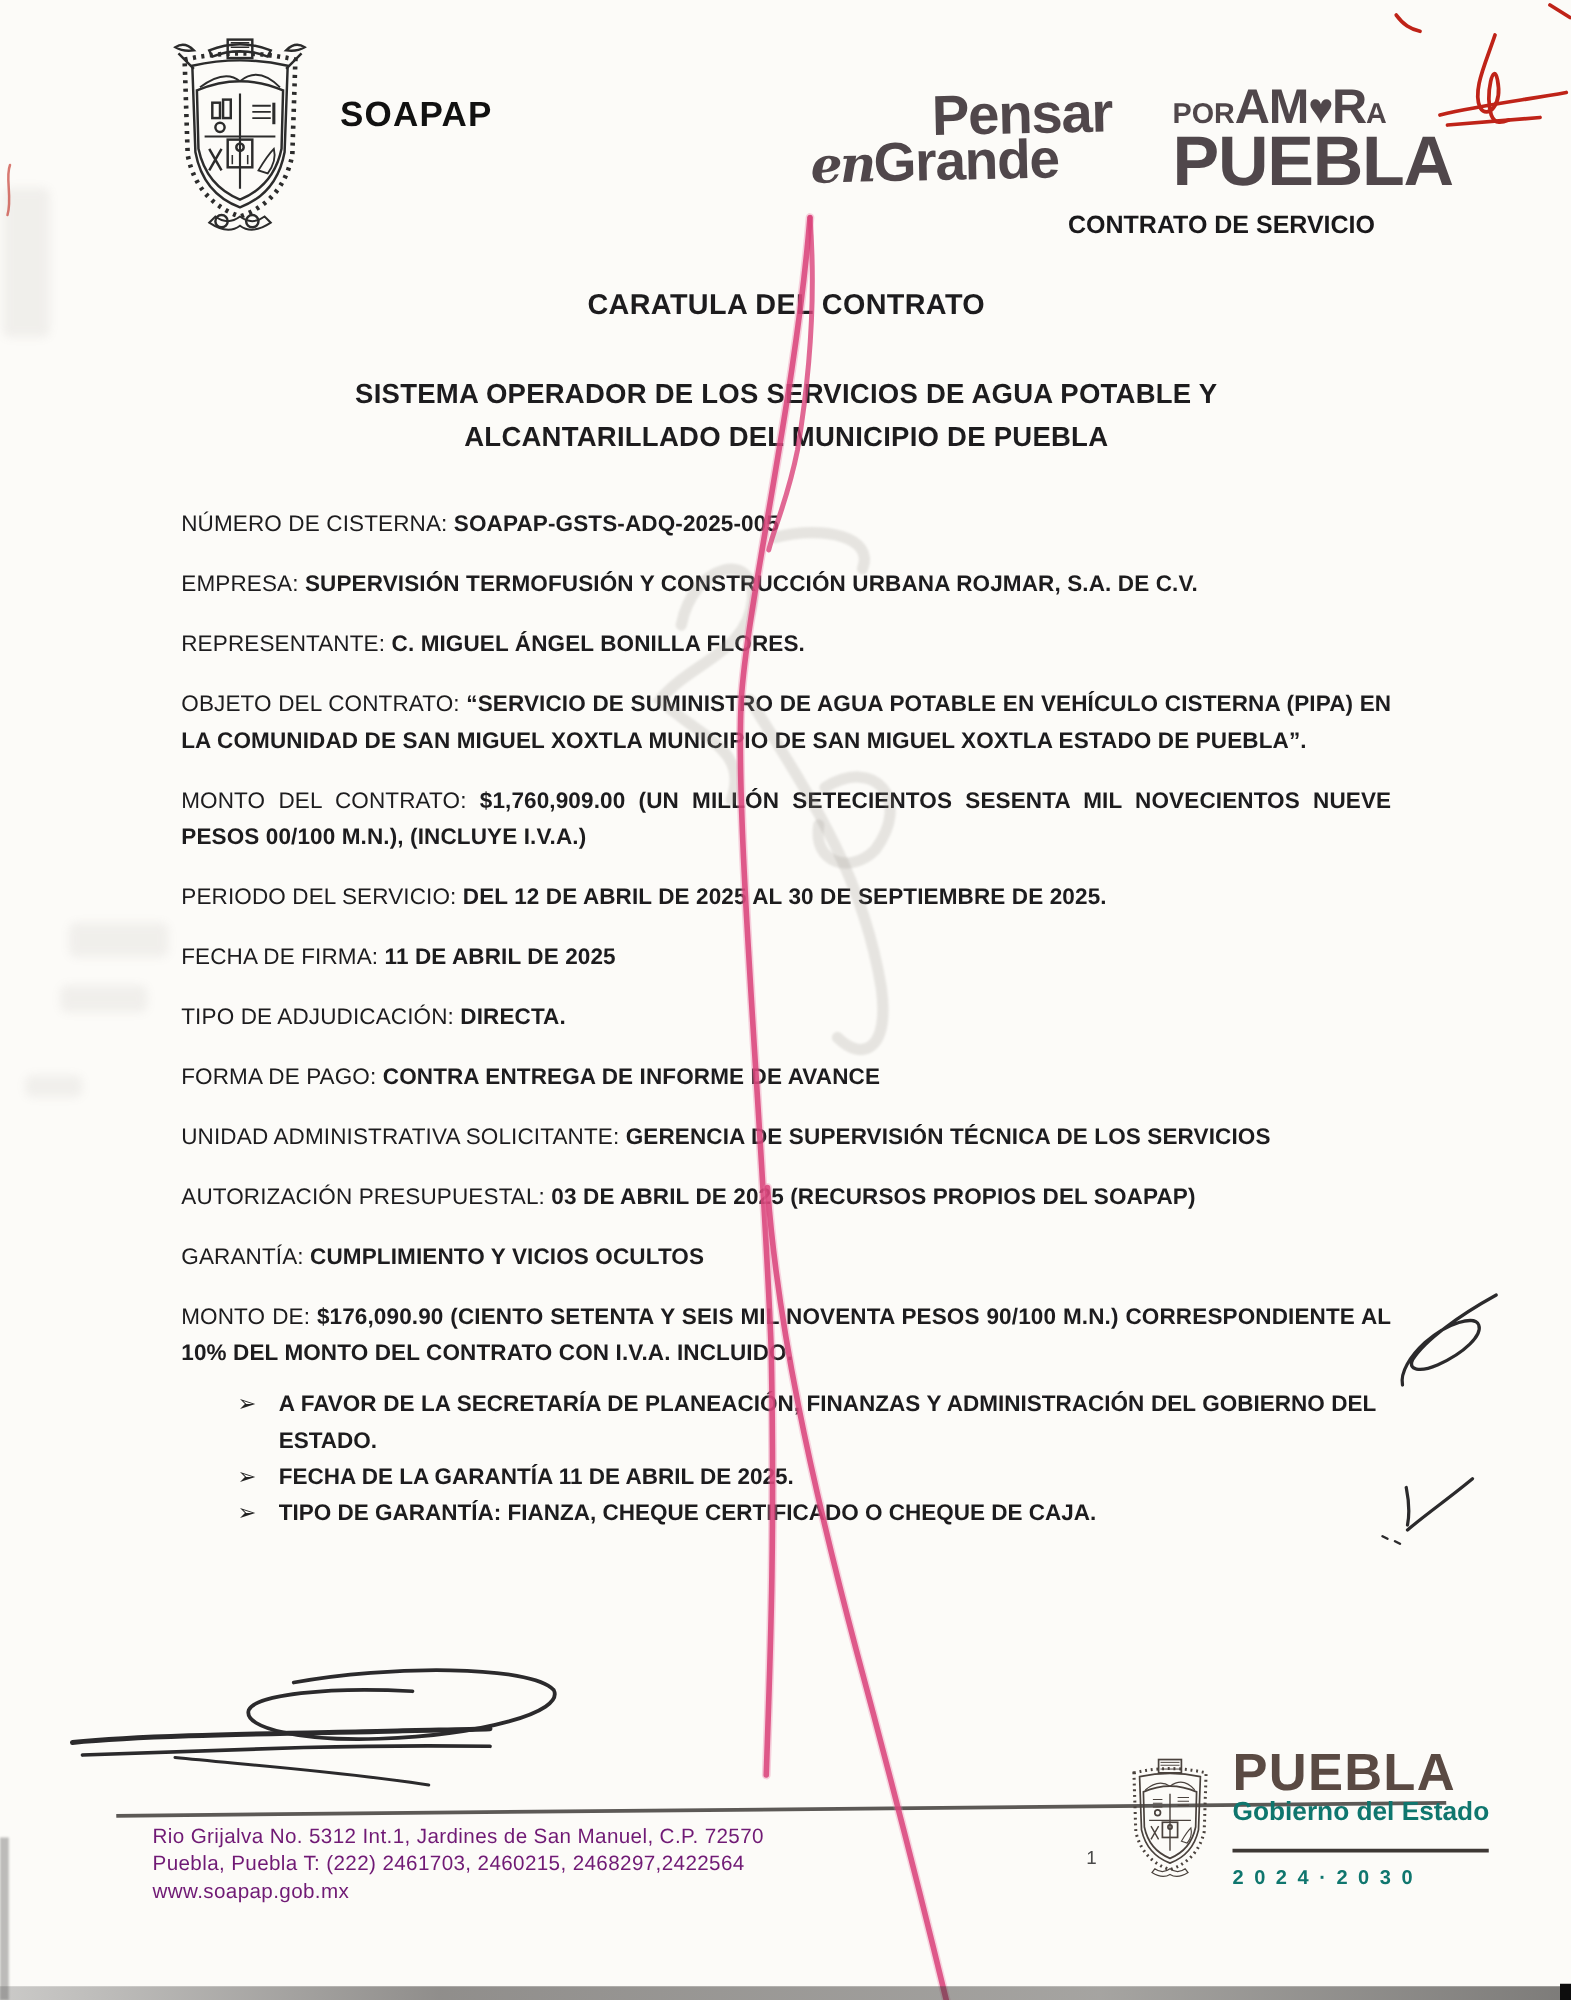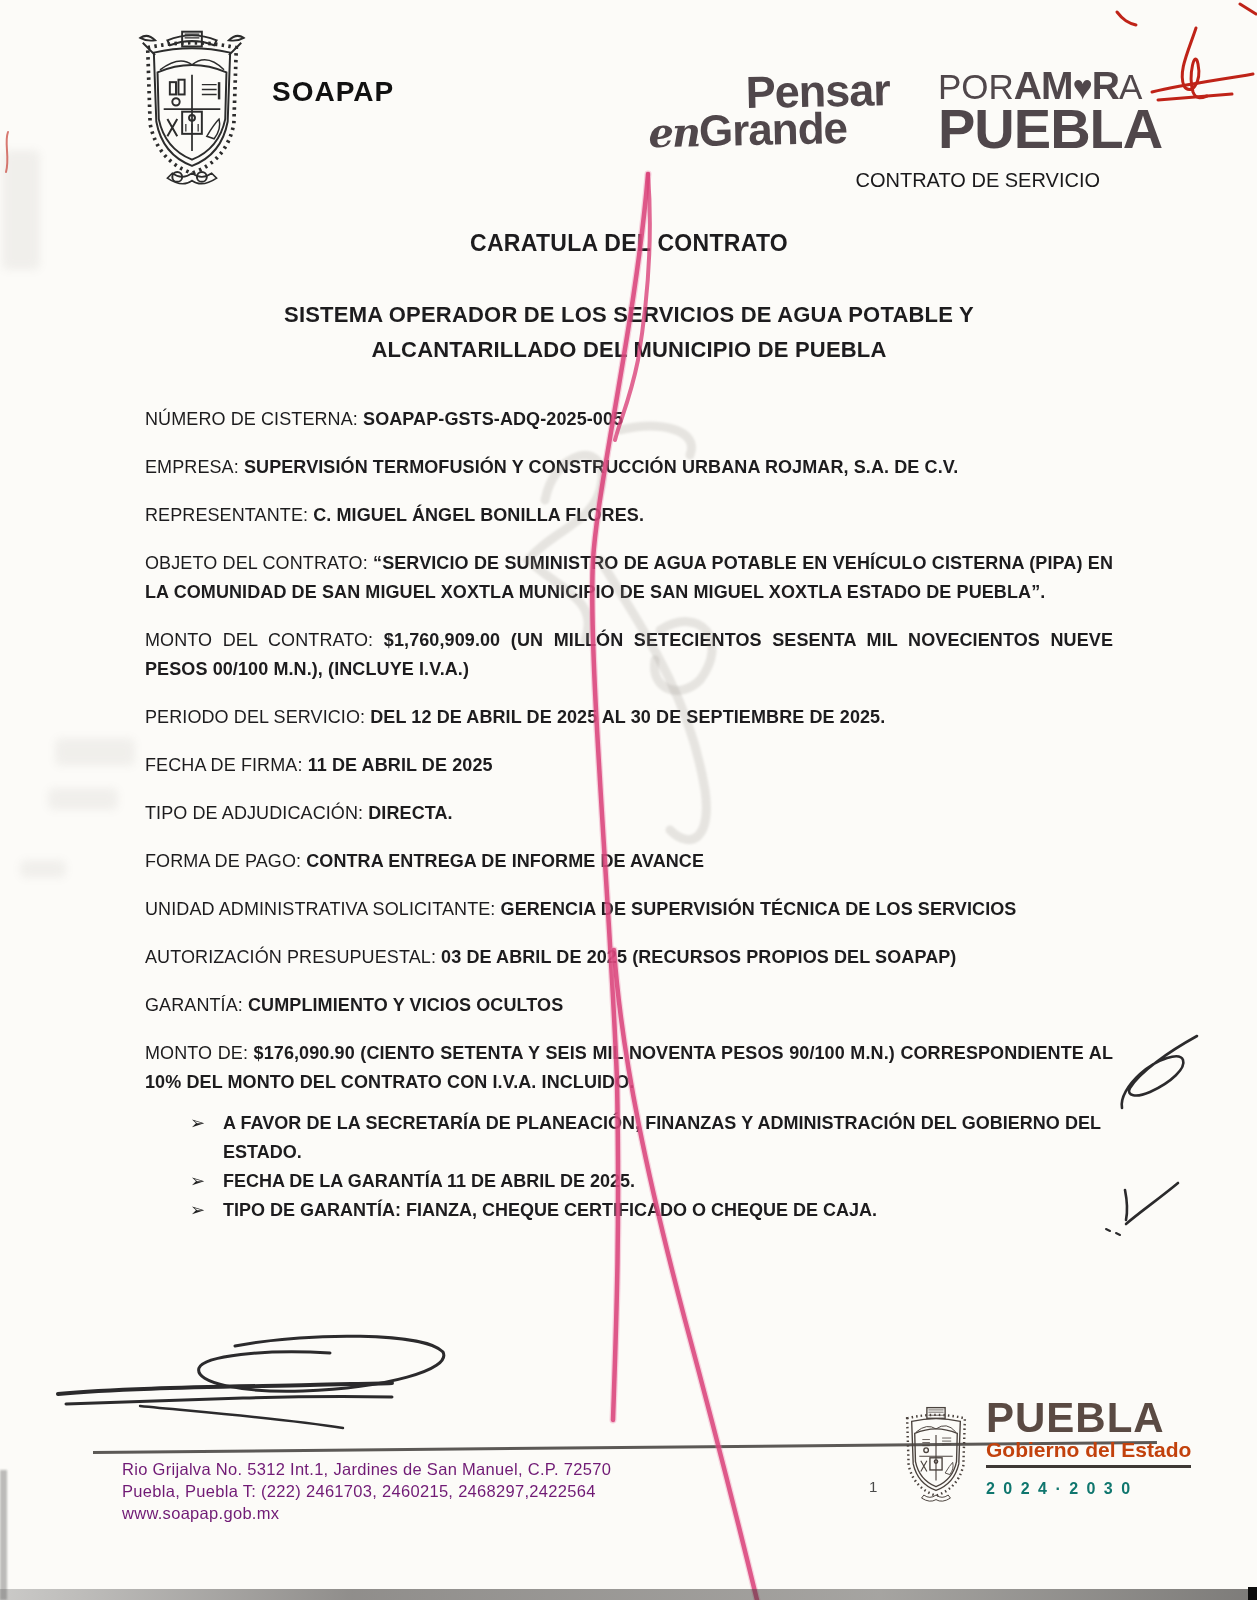--- a/index.html
+++ b/index.html
@@ -15,46 +15,46 @@
   .soapap-text{padding-top:48px;}
   .soapap-name{font-size:28px;font-weight:700;letter-spacing:1px;color:#111;}
   .soapap-sub{font-size:13.5px;line-height:16px;color:#222;margin-top:4px;letter-spacing:.2px;}
   .stamp{color:rgba(56,46,50,.88);}
   .pensar-block{position:absolute;left:648px;top:66px;width:300px;transform:rotate(-1.2deg);}
   .pensar-l1{font-size:45px;font-weight:800;letter-spacing:-1px;text-align:center;margin-left:40px;}
   .pensar-l2{font-size:44px;font-weight:800;letter-spacing:-1px;margin-top:-14px;white-space:nowrap;}
   .pensar-en{font-family:"DejaVu Serif",serif;font-style:italic;font-weight:700;font-size:40px;letter-spacing:-2px;}
   .amor-block{position:absolute;left:938px;top:66px;width:240px;line-height:1;}
   .amor-l1{white-space:nowrap;}
-  .amor-por{font-size:35px;font-weight:400;letter-spacing:0;}
+  .amor-por{font-size:23px;font-weight:700;letter-spacing:0;}
   .amor-big{font-size:39px;font-weight:800;letter-spacing:-1px;}
   .amor-heart{font-size:34px;}
   .amor-puebla{font-size:56px;font-weight:800;letter-spacing:-1px;margin-top:-4px;}
-  .contract-meta{position:absolute;right:157px;top:166px;text-align:right;font-weight:400;font-size:20px;line-height:28px;color:#1a191b;}
+  .contract-meta{position:absolute;right:157px;top:166px;text-align:right;font-weight:700;font-size:20px;line-height:28px;color:#1a191b;}
   
   .main{position:absolute;left:145px;top:230px;width:968px;}
   .doc-title{text-align:center;font-weight:700;font-size:23px;letter-spacing:.3px;margin:0 0 40px 0;}
   .doc-subtitle{text-align:center;font-weight:700;font-size:22px;line-height:35px;letter-spacing:.2px;margin:0 0 38px 0;}
   .field{font-size:18px;line-height:29px;margin:0 0 19px 0;text-align:justify;letter-spacing:.1px;}
   .field .lbl{font-weight:400;}
   .field .val{font-weight:700;}
   .field.last{margin-bottom:2px;}
   .bullets{margin:12px;}
   .bullet{font-size:18px;line-height:29px;margin:0;padding-left:66px;text-indent:-33px;font-weight:700;text-align:justify;}
   .bullet .marker{display:inline-block;width:33px;text-indent:0;font-weight:400;color:#222;}
   
   .footer-rule{position:absolute;left:93px;top:1446px;width:1064px;height:3px;background:#3f3c3a;transform:rotate(-.55deg);opacity:.85;}
   .footer-address{position:absolute;left:122px;top:1458px;font-size:16.5px;line-height:22px;color:#701a75;letter-spacing:.3px;}
   .page-number{position:absolute;left:869px;top:1478px;font-size:15px;color:#4a4a4a;}
   .puebla-logo{position:absolute;left:898px;top:1390px;display:flex;gap:12px;color:#53463f;}
   .puebla-crest{width:76px;height:128px;}
   .puebla-crest svg{width:100%;height:100%;}
   .puebla-text{padding-top:8px;}
   .puebla-name{font-size:42px;font-weight:800;letter-spacing:1px;line-height:40px;color:#5a4a43;}
-  .puebla-gob{font-size:21px;font-weight:700;color:#c2410c;border-bottom:3px solid #3e3835;padding-bottom:3px;display:inline-block;}
+  .puebla-gob{font-size:21px;font-weight:700;color:#0f766e;border-bottom:3px solid #3e3835;padding-bottom:17px;display:inline-block;}
   .puebla-years{font-size:16px;font-weight:700;letter-spacing:2px;margin-top:12px;color:#0f766e;white-space:nowrap;}
   
   .overlay{position:absolute;left:0;top:0;width:1257px;height:1600px;pointer-events:none;}
   .marker-stroke{fill:none;stroke:var(--marker-pink,#d9437a);stroke-linecap:round;}
   .marker-soft{fill:none;stroke:var(--marker-pink-light,#ec7fa8);stroke-linecap:round;}
   .red-ink{fill:none;stroke:var(--red-ink,#bf2318);stroke-linecap:round;stroke-linejoin:round;}
   .black-ink{fill:none;stroke:var(--black-ink,#2b2a2c);stroke-linecap:round;stroke-linejoin:round;}
   .ghost{fill:none;stroke:#9b968f;stroke-linecap:round;opacity:.22;filter:blur(1px);}
   .smudge{position:absolute;background:#8f8a84;opacity:.10;filter:blur(4px);border-radius:6px;}
   .scan-bottom{position:absolute;left:0;bottom:0;width:1257px;height:11px;

